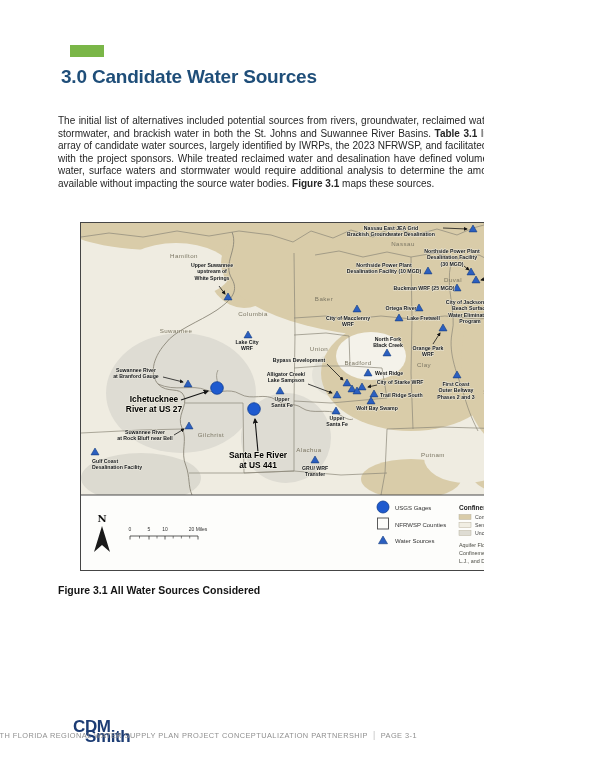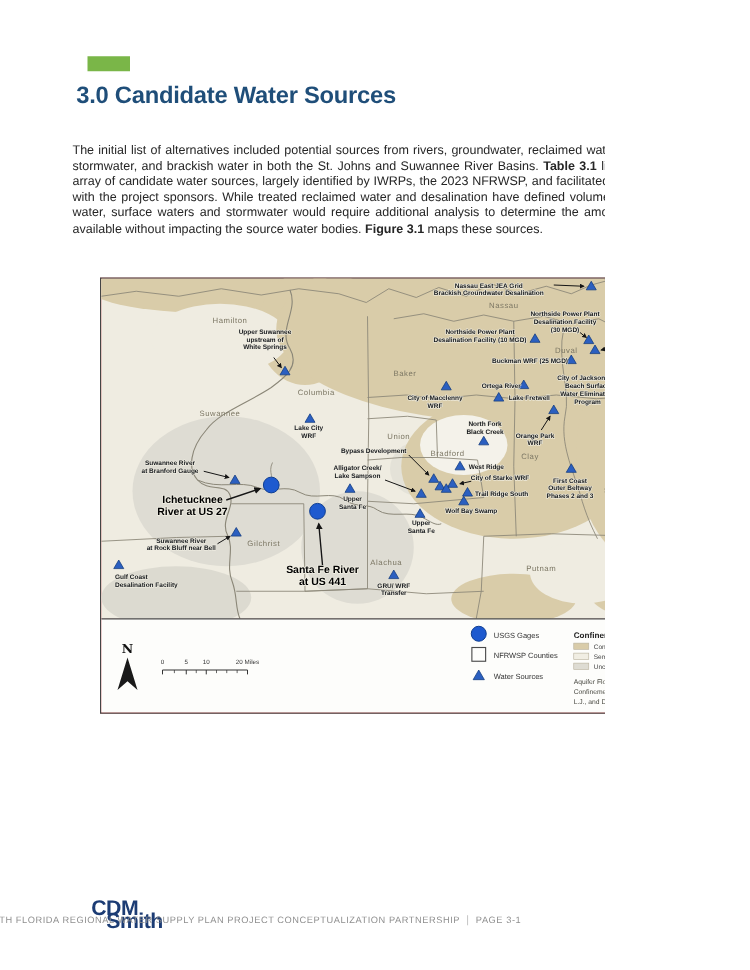--- a/index.html
+++ b/index.html
@@ -5,21 +5,21 @@
   html,body{margin:0;padding:0;background:#ffffff;}
   .page{position:relative;width:484px;height:776px;background:#ffffff;overflow:hidden;
         font-family:"Liberation Sans",sans-serif;}
   .accent-square{position:absolute;left:70px;top:45px;width:34px;height:12px;background:#7AB648;}
   .section-title{position:absolute;left:61px;top:66px;margin:0;font-size:19px;font-weight:700;
         color:#1F4E79;letter-spacing:-0.2px;}
   .intro{position:absolute;left:58px;top:115px;width:484px;margin:0;font-size:10px;
         line-height:12.55px;color:#262626;text-align:justify;}
   .intro b{font-weight:700;}
   .figure-box{position:absolute;left:80px;top:222px;width:496px;height:347px;
-        border:1.5px solid #454545;background:#fca5a5;}
+        border:1.5px solid #454545;background:#a3a3a3;}
   .figure-box svg{display:block;width:496px;height:347px;}
   .figure-caption{position:absolute;left:58px;top:584px;font-size:10.5px;font-weight:700;color:#141414;}
   .logo{position:absolute;left:73px;top:722px;color:#1C3C74;font-weight:800;
         font-size:17px;line-height:10px;letter-spacing:-0.4px;}
   .logo .l2{margin-left:12px;}
   .footer-line{position:absolute;right:67px;top:730px;font-size:7.4px;letter-spacing:0.45px;
         color:#8F8F8F;white-space:nowrap;}
   .footer-line .sep{color:#BDBDBD;padding:0 5px;font-size:8.5px;}
   
   .county{font:6.2px "Liberation Sans",sans-serif;fill:#7B7663;letter-spacing:.07em;}
@@ -230,20 +230,21 @@
         <line x1="58.5" y1="313" x2="58.5" y2="315.5" stroke="#333" stroke-width="0.6"></line>
         <line x1="76" y1="313" x2="76" y2="315.5" stroke="#333" stroke-width="0.6"></line>
         <line x1="92.2" y1="313" x2="92.2" y2="315.5" stroke="#333" stroke-width="0.6"></line>
         <line x1="100.4" y1="313" x2="100.4" y2="315.5" stroke="#333" stroke-width="0.6"></line>
         <line x1="108.7" y1="313" x2="108.7" y2="315.5" stroke="#333" stroke-width="0.6"></line>
         <text x="21" y="299" text-anchor="middle" class="north-n"><tspan x="21" y="299">N</tspan></text>
         <polygon points="21,303 13,329 21,322 29,329" fill="#1A1A1A"></polygon>
       </svg>
   </div>
 
+  <div class="figure-caption">Figure 3.1 All Water Sources Considered</div>
 
   <div class="logo">
     <div>CDM</div>
     <div class="l2">Smith</div>
   </div>
 
   <div class="footer-line"><span>NORTH FLORIDA REGIONAL WATER SUPPLY PLAN PROJECT CONCEPTUALIZATION PARTNERSHIP</span><span class="sep">|</span><span>PAGE 3-1</span></div>
 
 </div>
 

